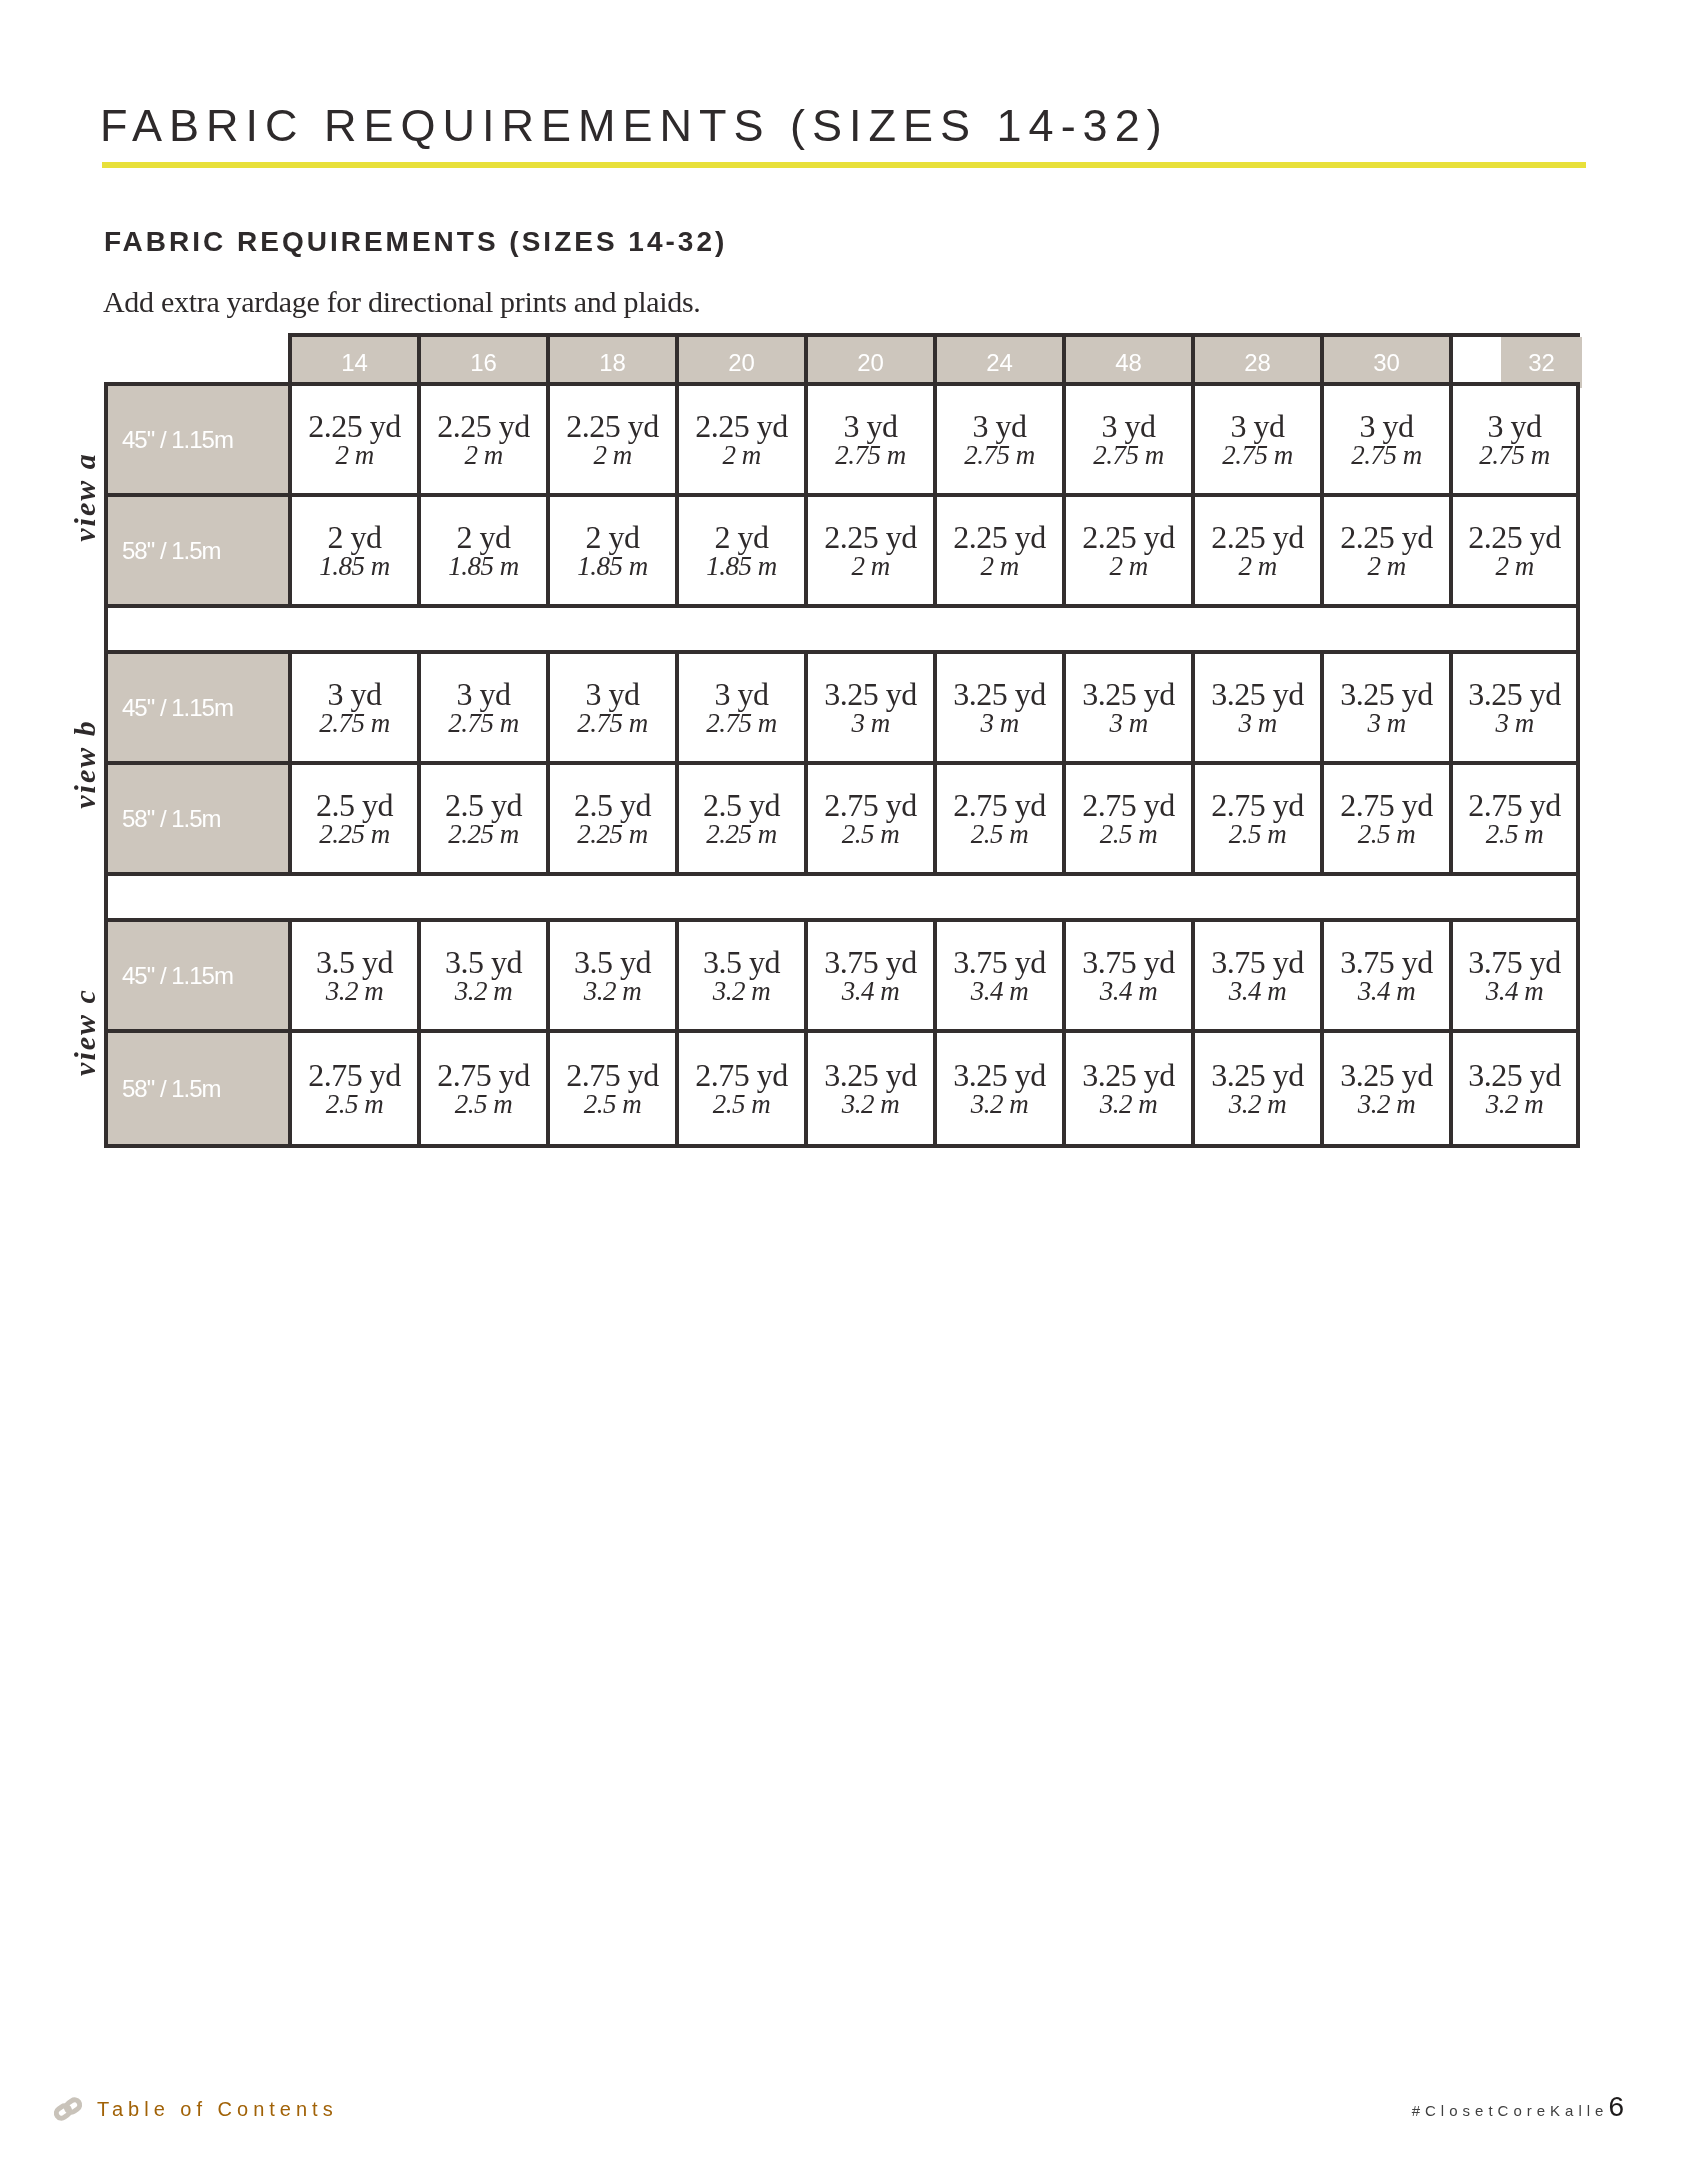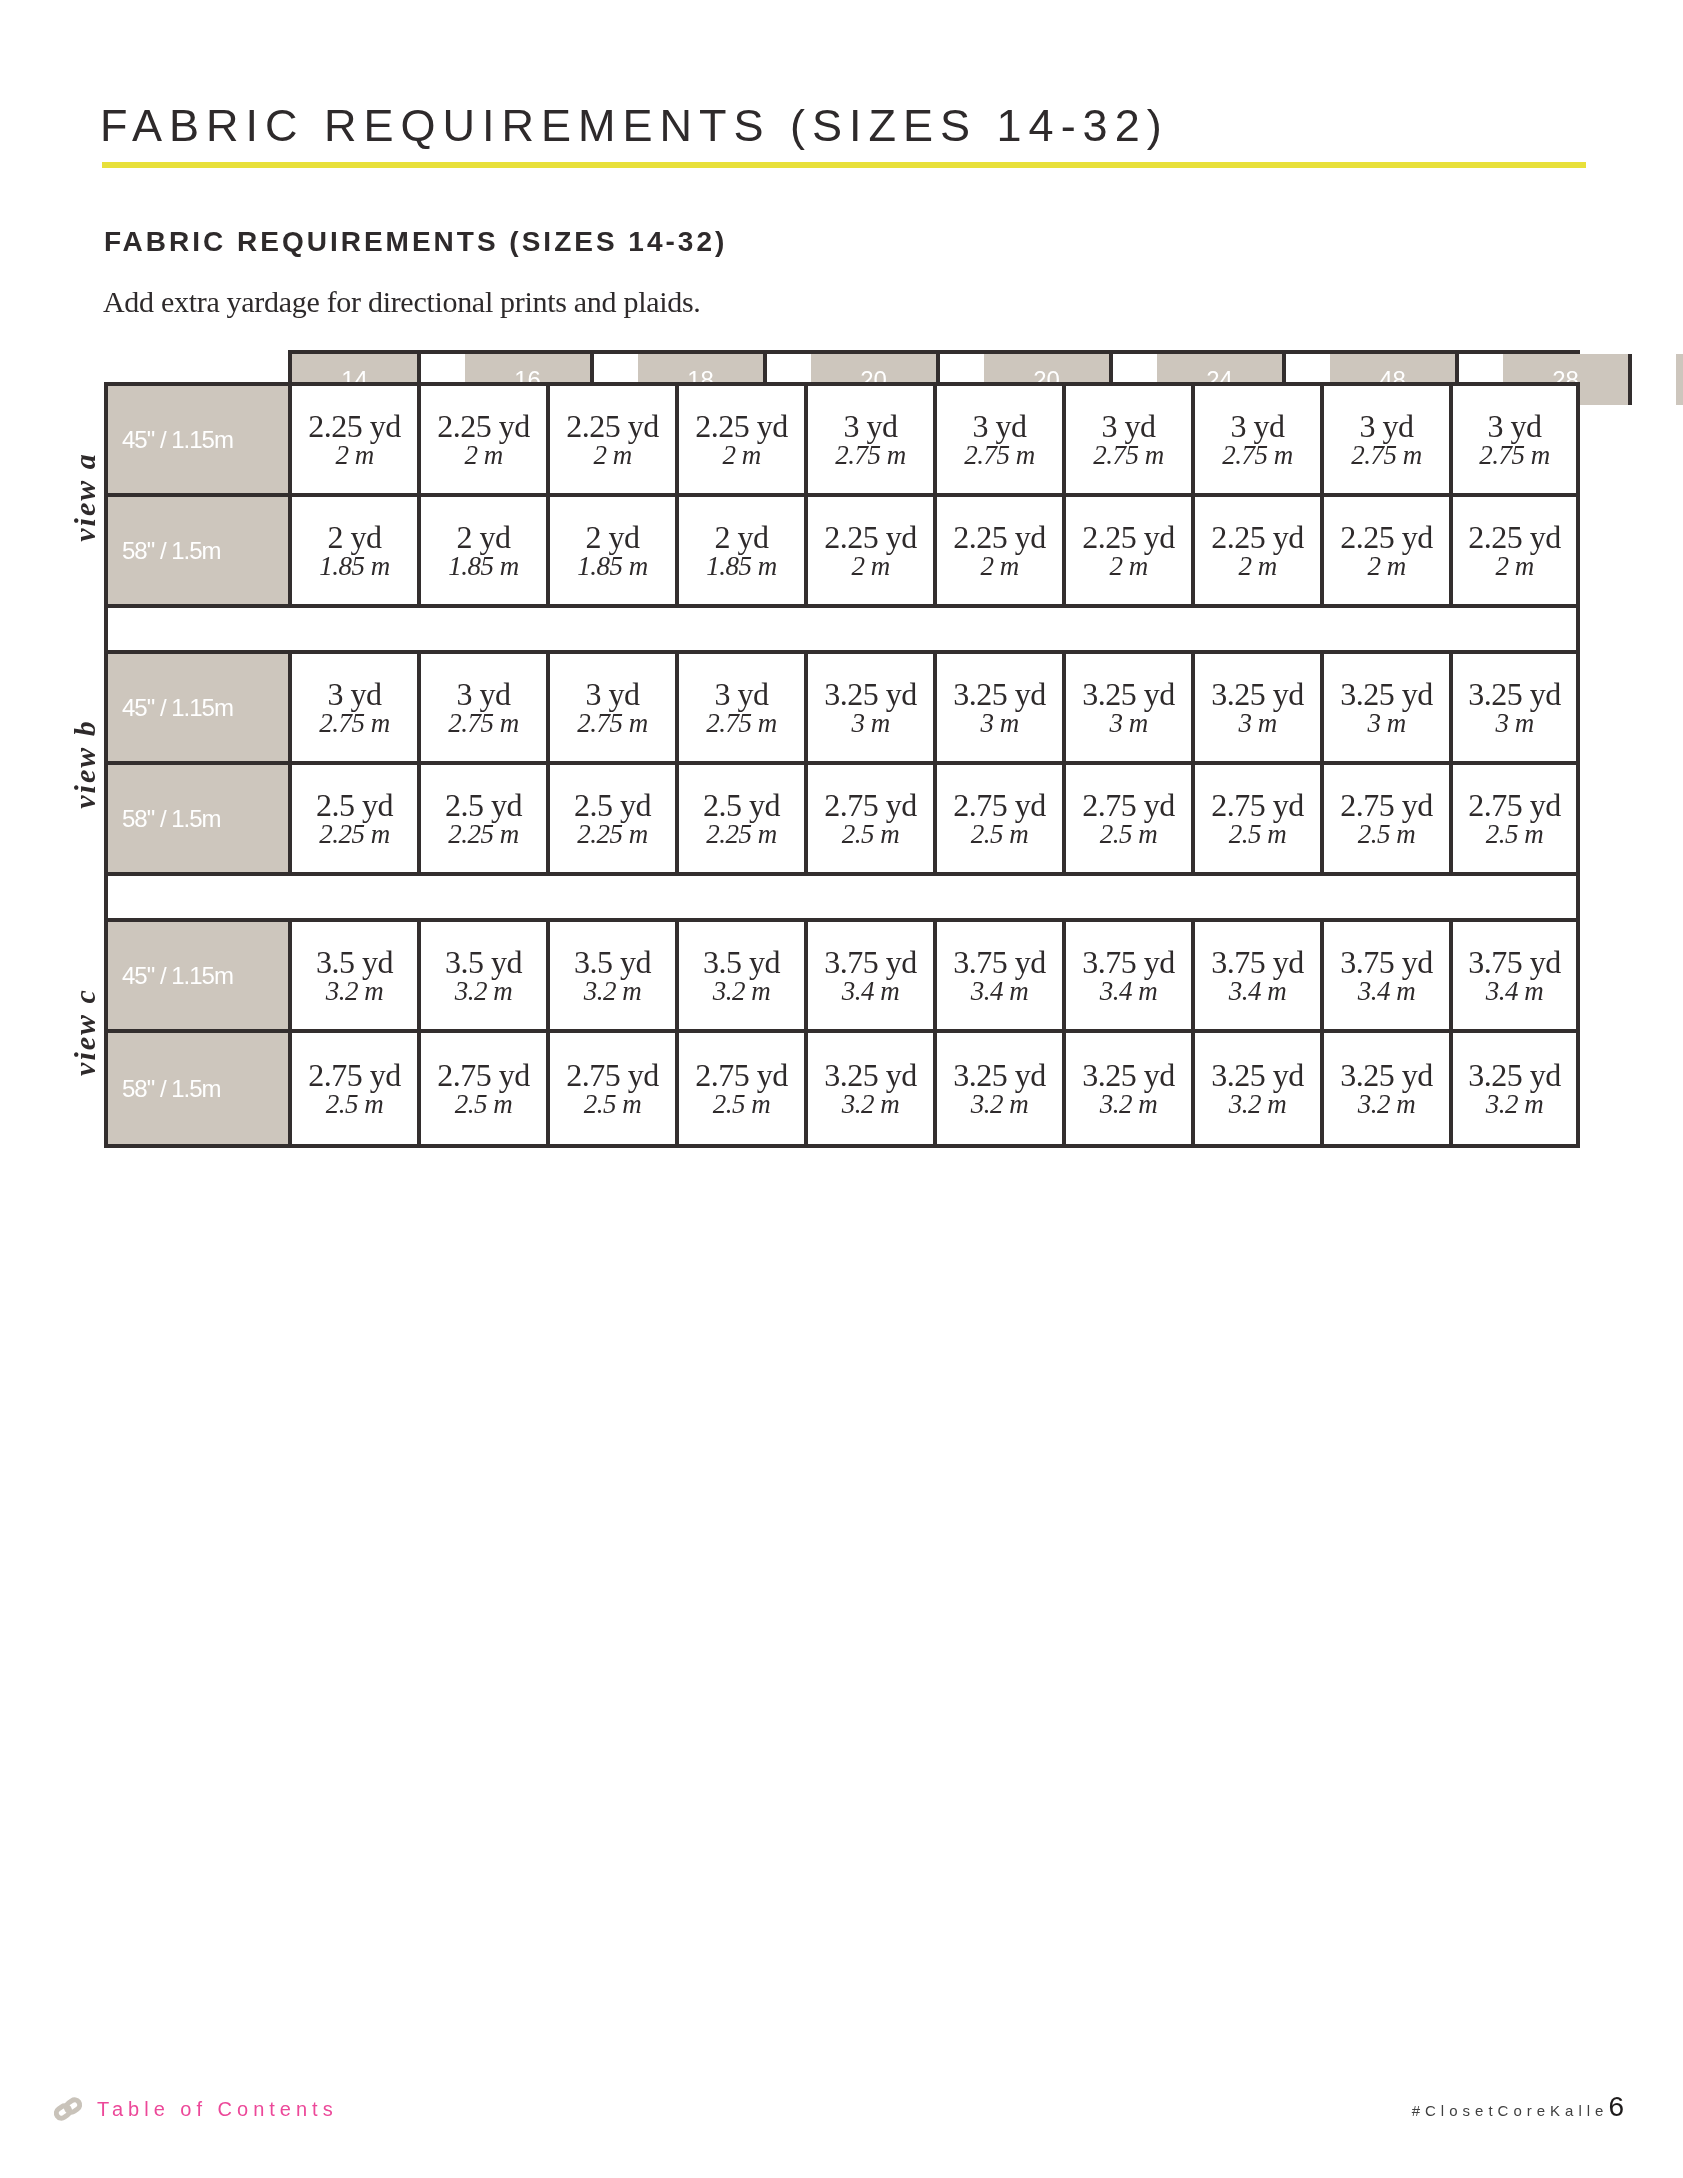--- a/index.html
+++ b/index.html
@@ -18,23 +18,23 @@
     font-family: "Liberation Sans", sans-serif; font-size: 28px; font-weight: 700;
     letter-spacing: 3px; color: #2e2a2b; white-space: nowrap; line-height: 1;
   }
   .intro {
     position: absolute; left: 103px; top: 287px;
     font-family: "Liberation Serif", serif; font-size: 30px; color: #2e2a2b;
     white-space: nowrap; line-height: 1; letter-spacing: -0.3px;
   }
   
   .size-header {
-    position: absolute; left: 288px; top: 350px;
+    position: absolute; left: 288px; top: 333px;
     display: grid; grid-template-columns: repeat(10, 129px);
-    border: 4px solid #332e2e; border-bottom: none; box-sizing: border-box; width: 1292px; gap: 44px;
+    border: 4px solid #332e2e; border-bottom: none; box-sizing: border-box; width: 1292px;
   }
   .size-header .hcell {
     height: 51px; background: #cdc6bd; color: #ffffff;
     font-family: "Liberation Sans", sans-serif; font-size: 24px;
     display: flex; align-items: center; justify-content: center;
     border-right: 4px solid #332e2e; box-sizing: border-box;
   }
   .size-header .hcell:last-child { border-right: none; margin-left: 48px; }
 
   .table-body {
@@ -66,21 +66,21 @@
     font-family: "Liberation Serif", serif; font-style: italic; font-weight: 700;
     font-size: 30px; color: #2e2a2b; white-space: nowrap;
   }
   .view-label span {
     position: absolute; transform: translate(-50%, -50%) rotate(-90deg);
     left: 0; top: 0; letter-spacing: 2px;
   }
 
   .footer-left {
     position: absolute; left: 53px; top: 2096px; display: flex; align-items: center;
-    font-family: "Liberation Sans", sans-serif; font-size: 20px; letter-spacing: 5px; color: #ec4899;
+    font-family: "Liberation Sans", sans-serif; font-size: 20px; letter-spacing: 5px; color: #a16207;
   }
   .footer-left .link-icon { width: 30px; height: 26px; margin-right: 14px; }
   .footer-right {
     position: absolute; right: 59px; top: 2091px; display: flex; align-items: baseline;
     font-family: "Liberation Sans", sans-serif;
   }
   .footer-right .hashtag { font-size: 15px; letter-spacing: 5px; color: #404040; }
   .footer-right .page-num { font-size: 28px; color: #1e1b1b; }
 </style>
 </head>

